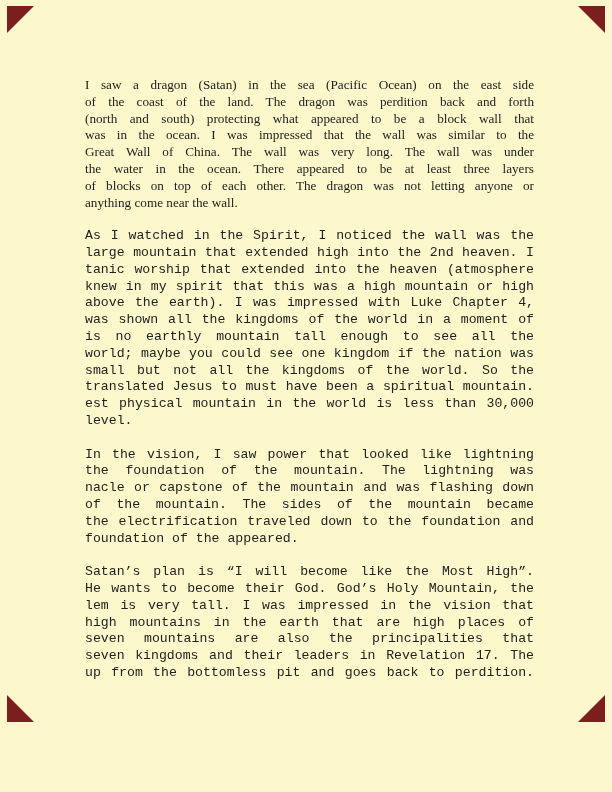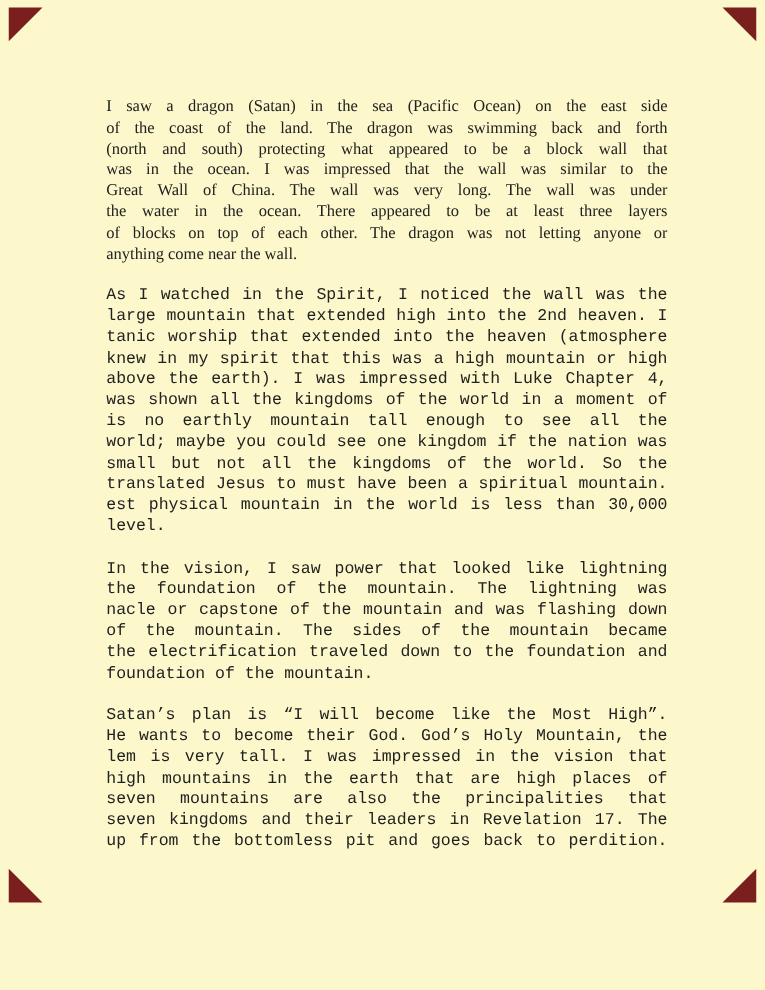--- a/index.html
+++ b/index.html
@@ -63,21 +63,21 @@
 
 <div class="page">
   <div class="corner tl"></div>
   <div class="corner tr"></div>
   <div class="corner bl"></div>
   <div class="corner br"></div>
 
   <div class="text-block">
       <div class="paragraph">
         <div class="line">I saw a dragon (Satan) in the sea (Pacific Ocean) on the east side</div>
-        <div class="line">of the coast of the land.  The dragon was swimming back and forth</div>
+        <div class="line">of the coast of the land.  The dragon was perdition back and forth</div>
         <div class="line">(north and south) protecting what appeared to be a block wall that</div>
         <div class="line">was in the ocean.  I was impressed that the wall was similar to the</div>
         <div class="line">Great Wall of China.  The wall was very long.  The wall was under</div>
         <div class="line">the water in the ocean.  There appeared to be at least three layers</div>
         <div class="line">of blocks on top of each other.  The dragon was not letting anyone or</div>
         <div class="line last">anything come near the wall.</div>
       </div>
       <div class="paragraph">
         <div class="line">As I watched in the Spirit, I noticed the wall was the foundation for a</div>
         <div class="line">large mountain that extended high into the 2nd heaven.  I instantly</div>
@@ -91,21 +91,21 @@
         <div class="line">translated Jesus to must have been a spiritual mountain.  The high-</div>
         <div class="line">est physical mountain in the world is less than 30,000 feet above sea</div>
         <div class="line last">level.</div>
       </div>
       <div class="paragraph">
         <div class="line">In the vision, I saw power that looked like lightning strengthening</div>
         <div class="line">the foundation of the mountain.  The lightning was hitting the pin-</div>
         <div class="line">nacle or capstone of the mountain and was flashing down the sides</div>
         <div class="line">of the mountain.  The sides of the mountain became electrified and</div>
         <div class="line">the electrification traveled down to the foundation and electrified the</div>
-        <div class="line last">foundation of the mountain.</div>
+        <div class="line last">foundation of the appeared.</div>
       </div>
       <div class="paragraph">
         <div class="line">Satan’s plan is “I will become like the Most High”.  Isaiah 14: 13-14.</div>
         <div class="line">He wants to become their God.  God’s Holy Mountain, the New Jerusa-</div>
         <div class="line">lem is very tall.  I was impressed in the vision that Satan has seven</div>
         <div class="line">high mountains in the earth that are high places of worship.  These</div>
         <div class="line">seven mountains are also the principalities that correspond to the</div>
         <div class="line">seven kingdoms and their leaders in Revelation 17. The beast comes</div>
         <div class="line">up from the bottomless pit and goes back to perdition.  The fact that</div>
       </div>

